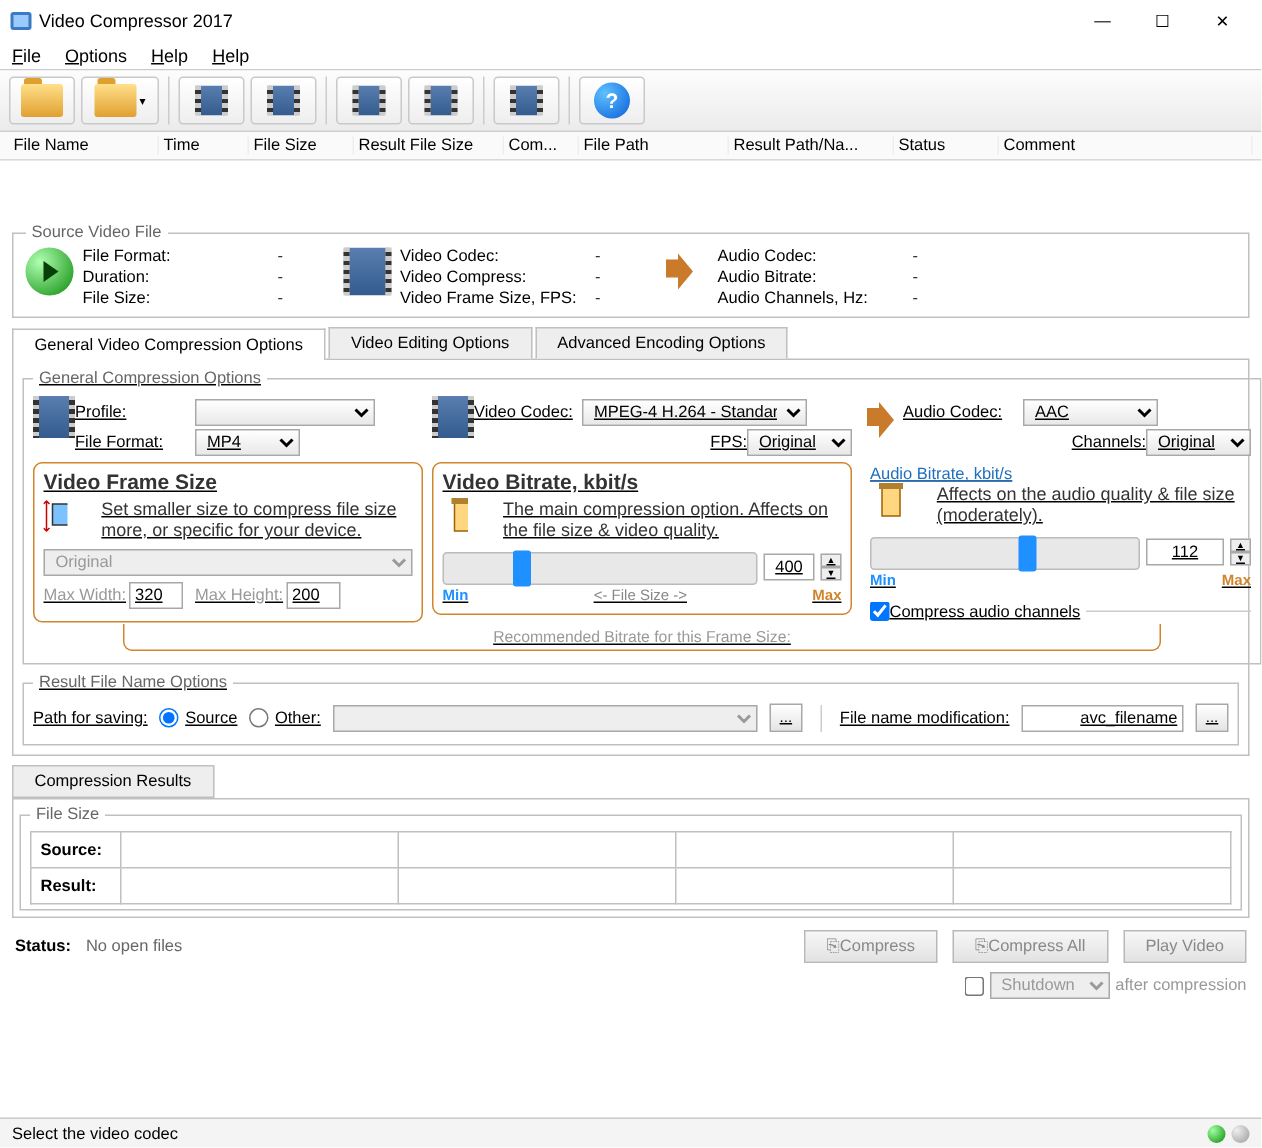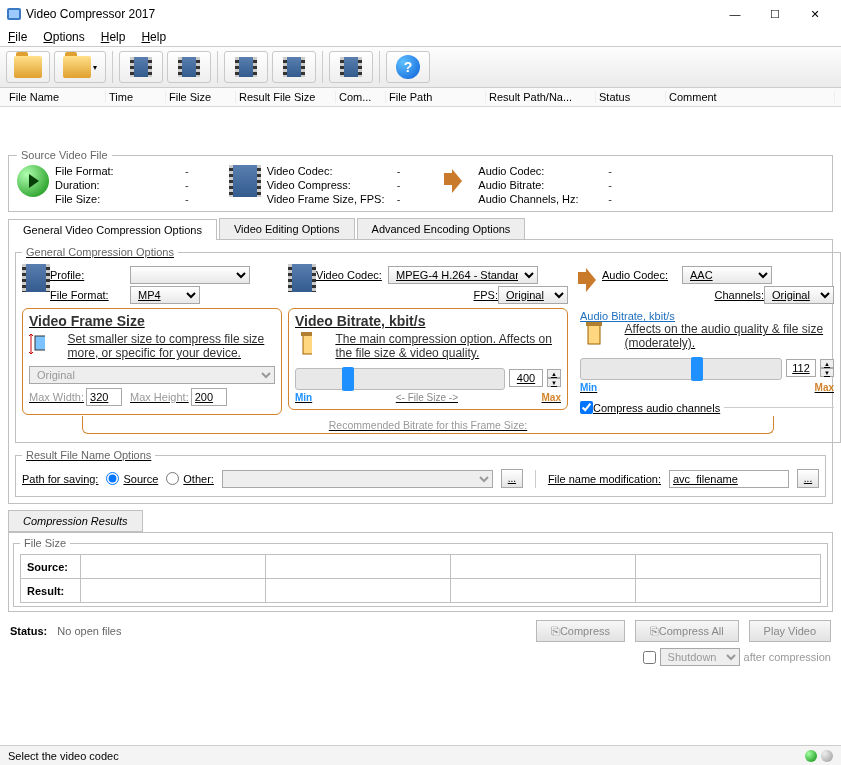--- a/index.html
+++ b/index.html
@@ -123,21 +123,21 @@
   margin:0 60px 0 60px; height:18px; display:flex; align-items:center; justify-content:center;
   color:#999; font-size:10.5px;
 }
 .rfno { margin-top:6px;}
 .rfno-row { display:flex; align-items:center; gap:8px; margin-top:4px;}
 .rfno-row .seg { display:flex; align-items:center; gap:4px;}
 .rfno-row .grow { flex:1;}
 .disabled { color:#999; background:#eee !important;}
 .btn-small { width:22px; height:19px; border:1px solid #a8a8a8; background:linear-gradient(#fff,#e4e4e4); font-size:10px;}
 .cr-tabs { display:flex; margin:4px 8px 0 8px;}
-.cr-tabs .tab { padding:4px 14px; border:1px solid #c0c0c0; background:#eee;font-style:italic;}
+.cr-tabs .tab { padding:4px 14px; border:1px solid #c0c0c0; background:#eee;}
 .cr-pane { margin:0 8px 4px 8px; border:1px solid #c0c0c0; padding:4px;}
 fieldset.fs2 { border:1px solid #c0c0c0; padding:3px 6px;}
 .tbl { width:100%; border-collapse:collapse; margin-top:2px;}
 .tbl td { border:1px solid #c0c0c0; height:24px; padding:2px 6px; }
 .tbl td:first-child { width:60px; font-weight:bold;}
 .bottom-bar { display:flex; align-items:center; padding:4px 10px; gap:10px;}
 .bottom-bar .status-lbl { font-weight:bold;}
 .bottom-bar .spacer { flex:1;}
 .bbtn { border:1px solid #b8b8b8; background:linear-gradient(#f7f7f7,#e2e2e2); padding:3px 14px; color:#888; font-size:11px; height:22px; display:flex;align-items:center;}
 .checkbox-row { display:flex; align-items:center; gap:4px; margin-top:2px; padding:0 10px 2px 0; justify-content:flex-end;}
@@ -379,21 +379,21 @@
             <svg width="28" height="24">
                 <rect x="8" y="2" width="12" height="20" fill="#ffd780" stroke="#a06000"></rect>
                 <rect x="6" y="0" width="16" height="4" fill="#b08030"></rect>
               </svg>
             <span>Affects on the audio quality &amp; file size (moderately).</span>
           </div>
           <div style="display:flex;gap:4px;align-items:center">
             <div class="slider-bar" style="flex:1">
                 <div class="slider-thumb" style="left:55%;background:#1e90ff"></div>
               </div>
-            <input type="text" style="width: 30px; text-align: center;" value="112">
+            <input type="text" style="width: 52px; text-align: center;" value="112">
             <div class="spin">
                 <button>▲</button>
                 <button>▼</button>
               </div>
           </div>
           <div class="minmax">
               <span class="min">Min</span>
               <span class="max">Max</span>
             </div>
           <div class="frm" style="margin-top:8px">
@@ -416,21 +416,21 @@
           <span>Source</span>
         </div>
       <div class="seg">
           <input type="radio" name="ps" style="">
           <span>Other:</span>
         </div>
       <select class="disabled grow" style="width:220px"></select>
       <button class="btn-small">...</button>
       <span style="border-left:1px solid #ccc;height:18px;margin:0 4px"></span>
       <span>File name modification:</span>
-      <input type="text" style="width: 120px; text-align: left;" value="avc_filename">
+      <input type="text" style="width: 108px; text-align: right;" value="avc_filename">
       <button class="btn-small">...</button>
     </div>
   </fieldset>
 </div>
 
 <div class="cr-tabs">
   <div class="tab">Compression Results</div>
 </div>
 <div class="cr-pane">
   <fieldset class="fs2">

